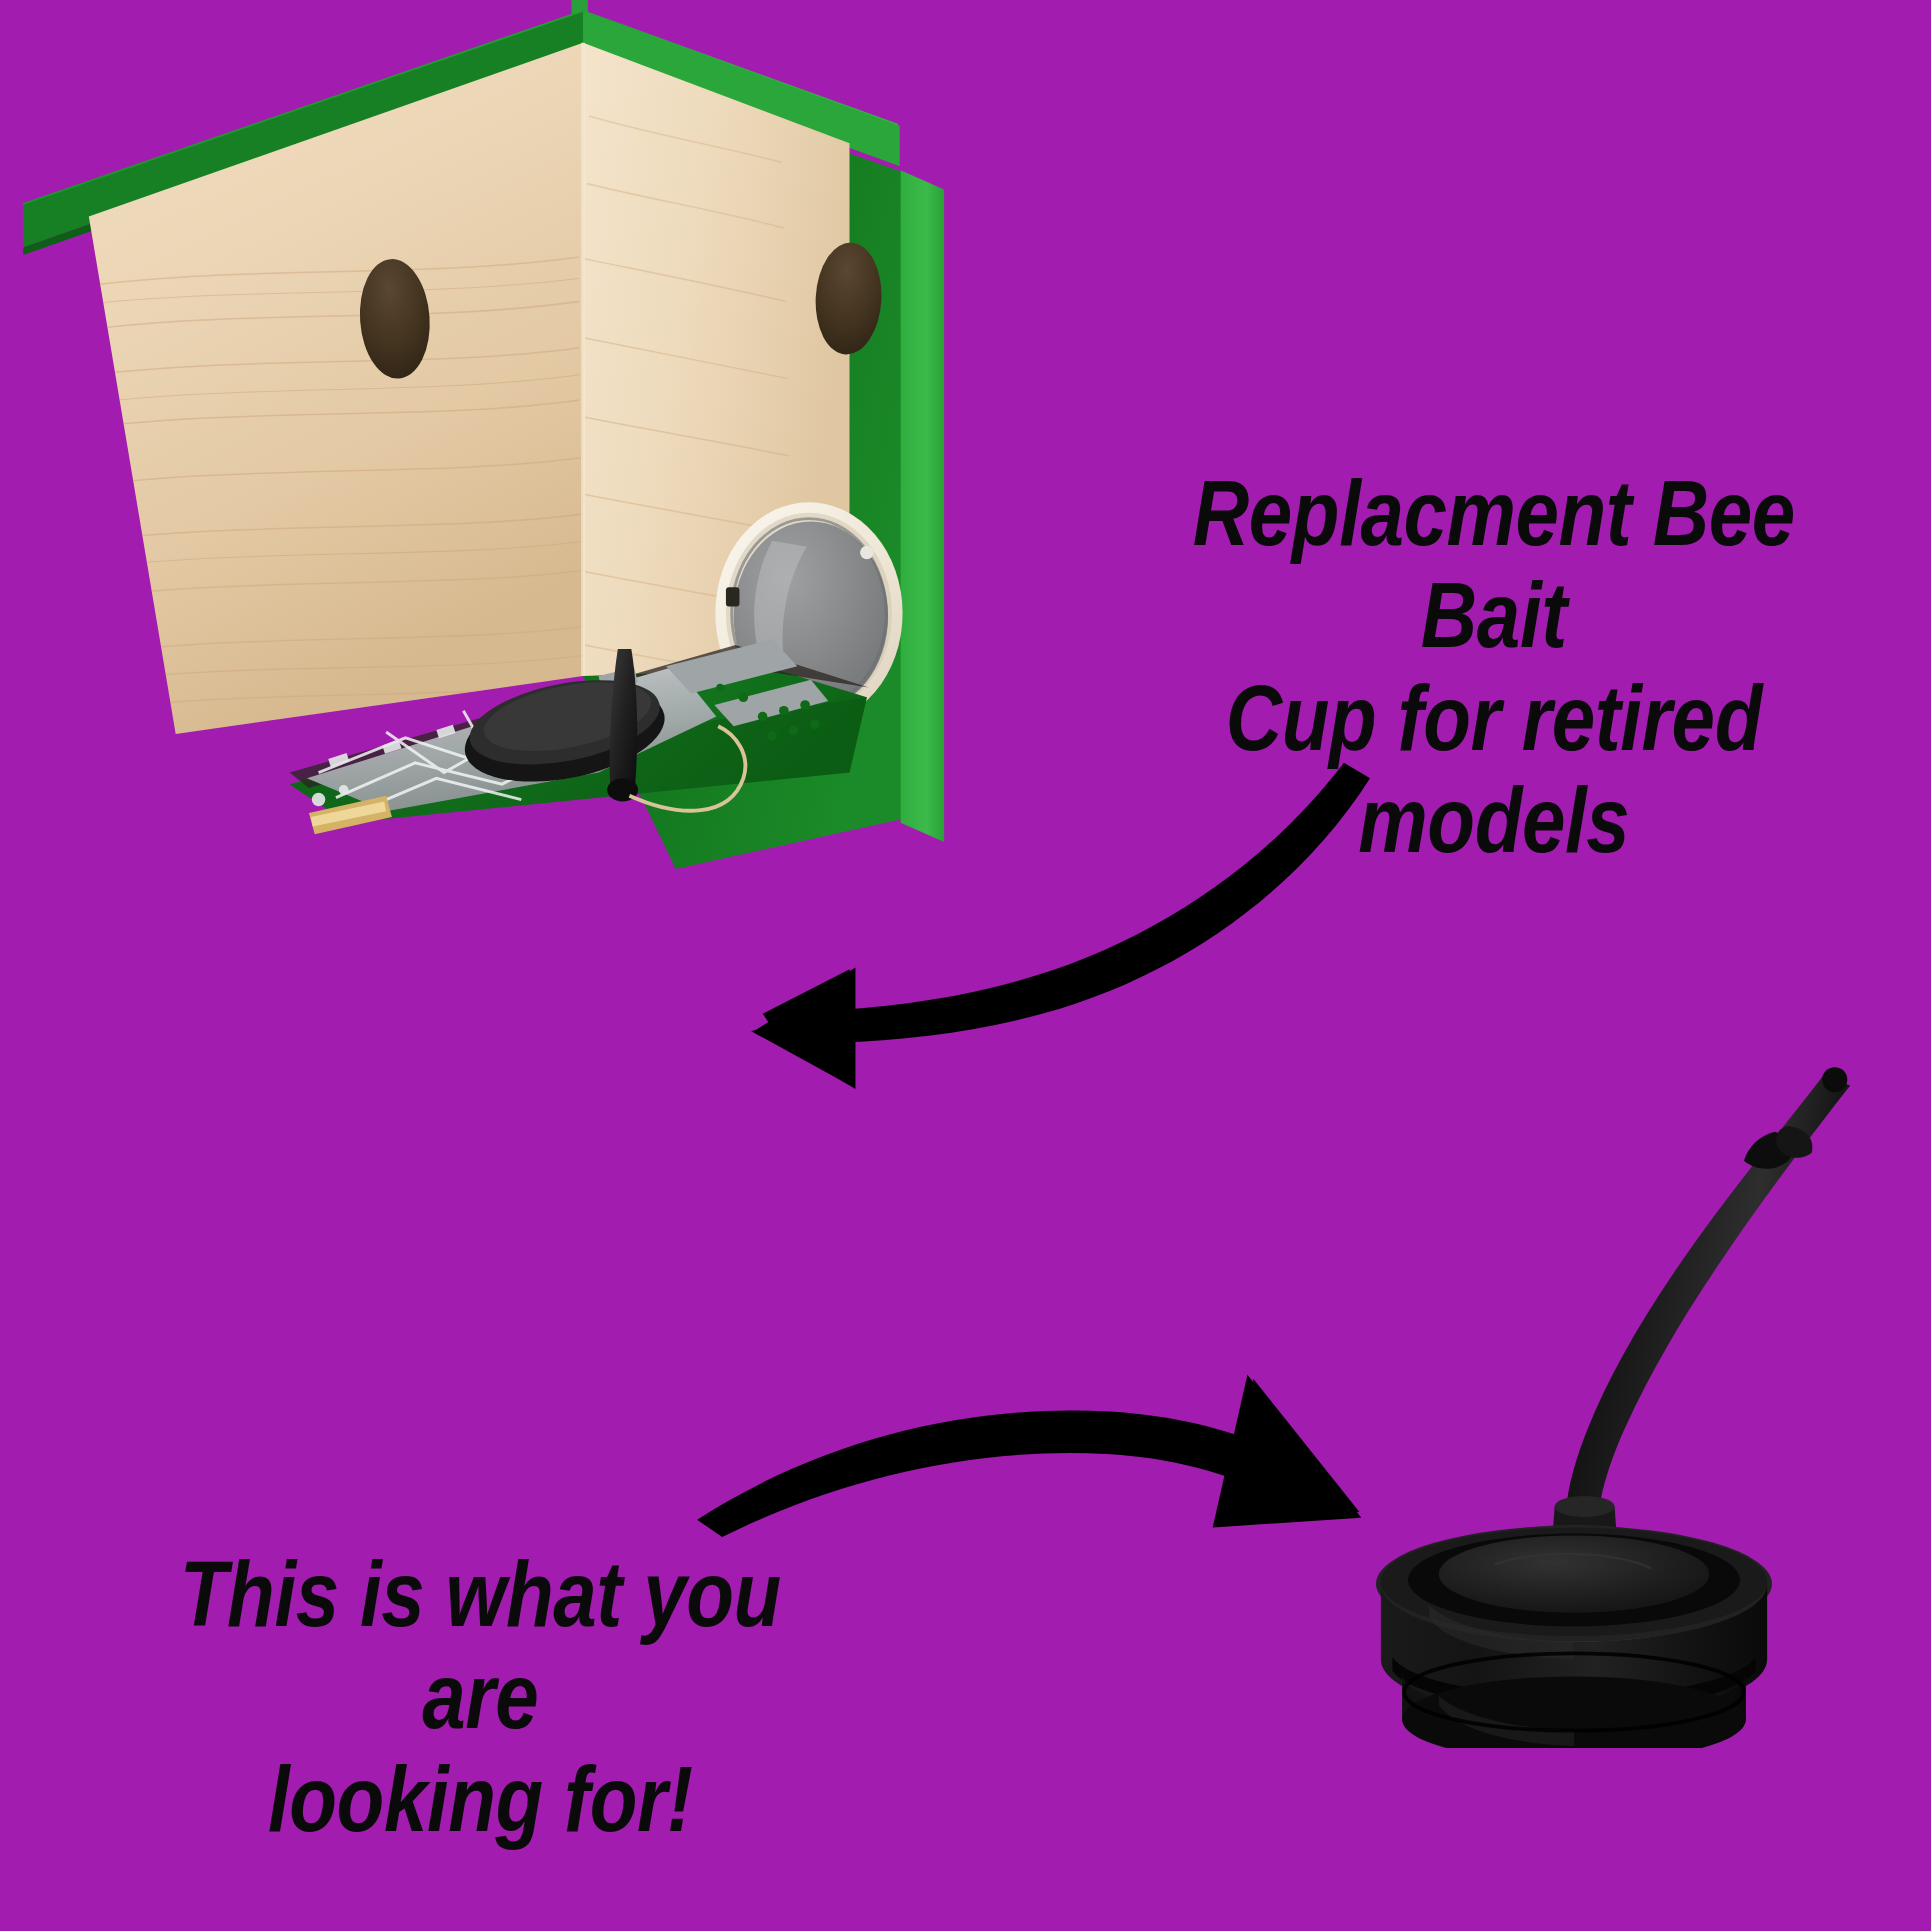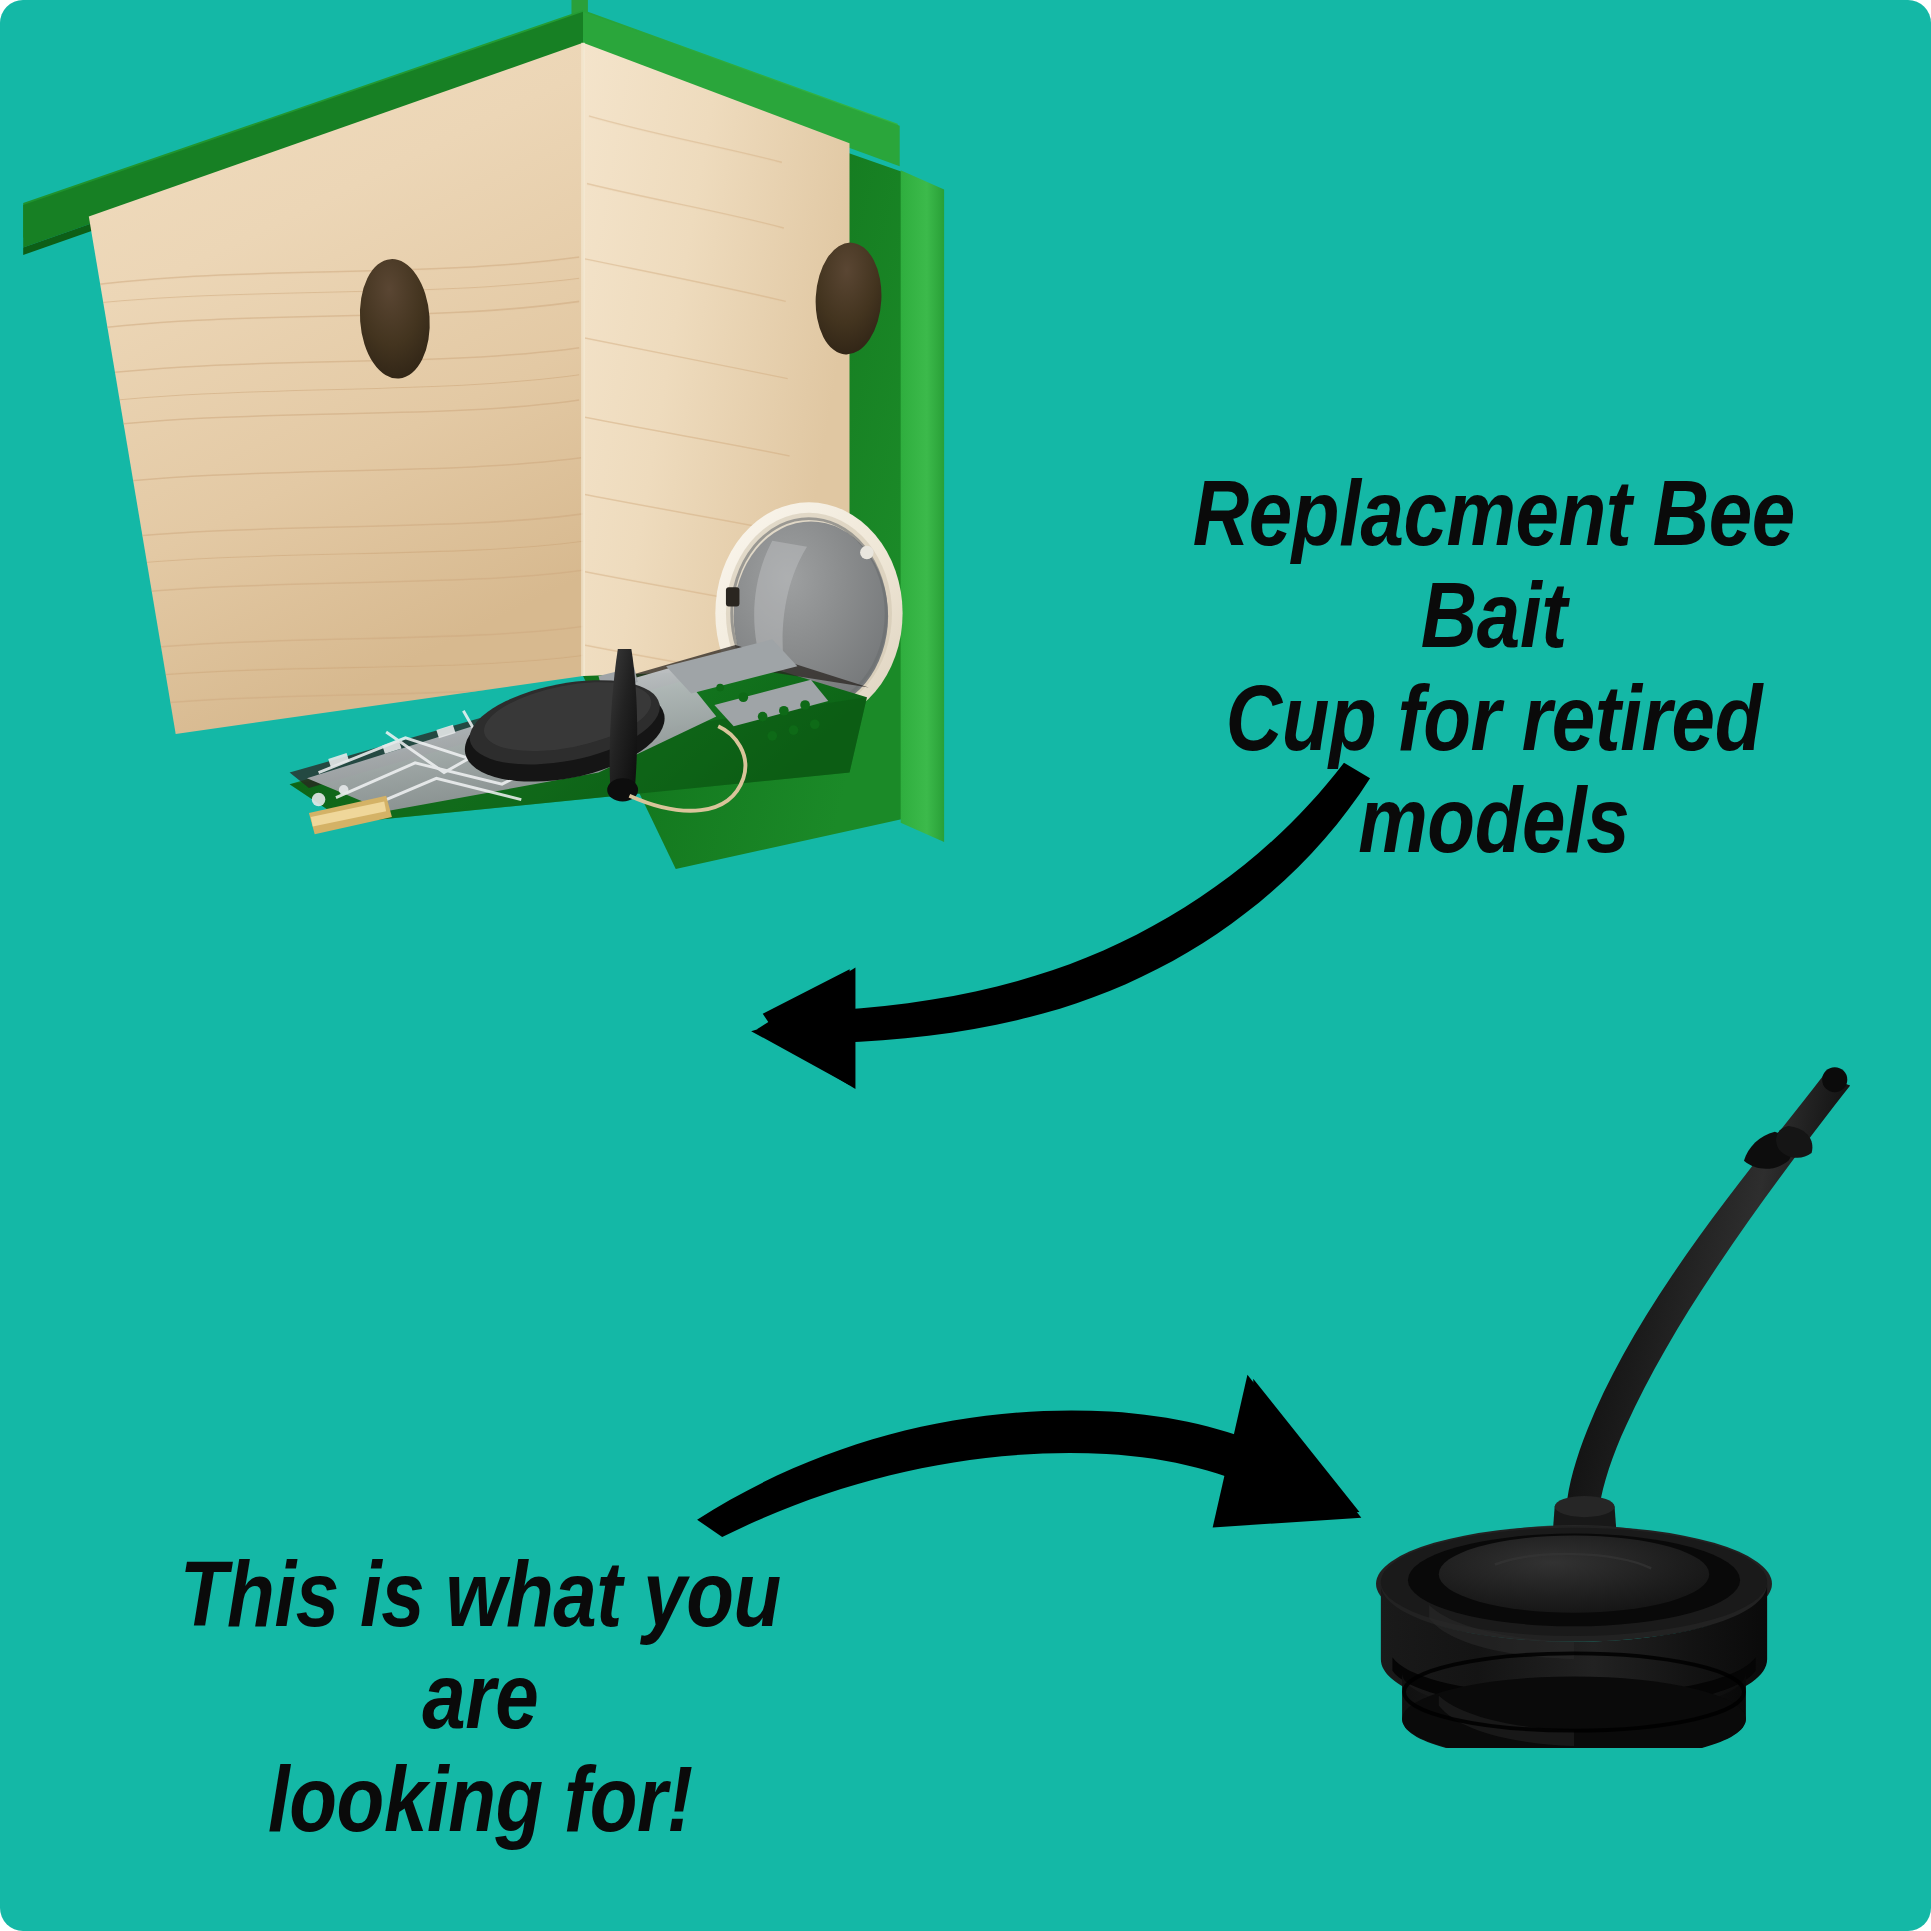--- a/index.html
+++ b/index.html
@@ -7,22 +7,21 @@
     background: #ffffff;
   }
   body {
     width: 1931px; height: 1931px;
     position: relative; overflow: hidden;
     font-family: "Liberation Sans", sans-serif;
   }
   #stage {
     position: absolute; inset: 0;
     width: 1931px; height: 1931px;
-    background: #14b8a6;
-    border-radius: 23px;
+    background: #a21caf;
   }
 
   
   .anno {
     position: absolute;
     color: #0a0a0a;
     font-family: "Liberation Sans", sans-serif;
     font-weight: bold;
     font-style: italic;
     text-align: center;

